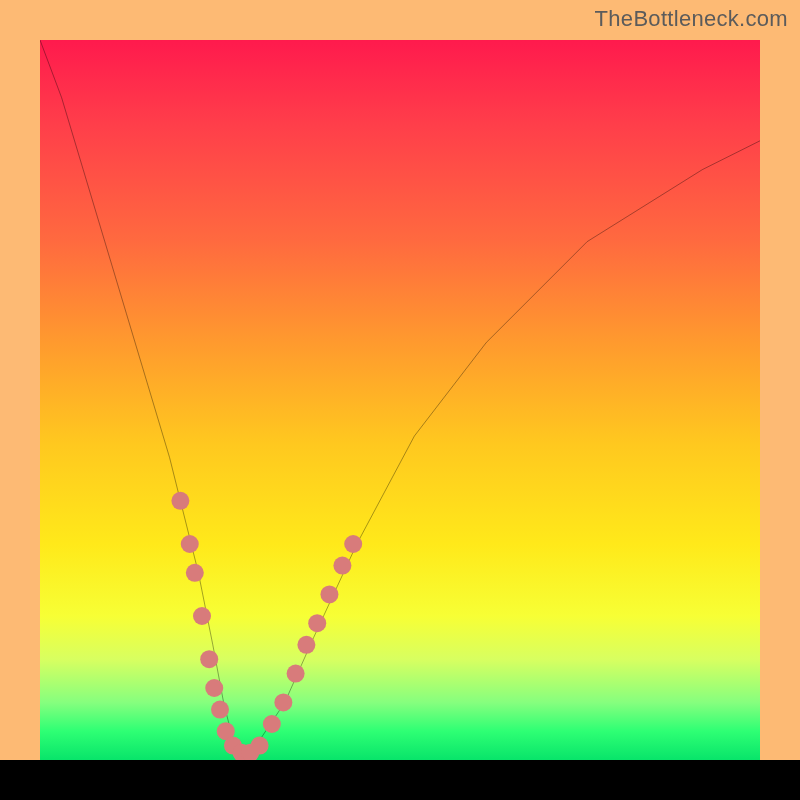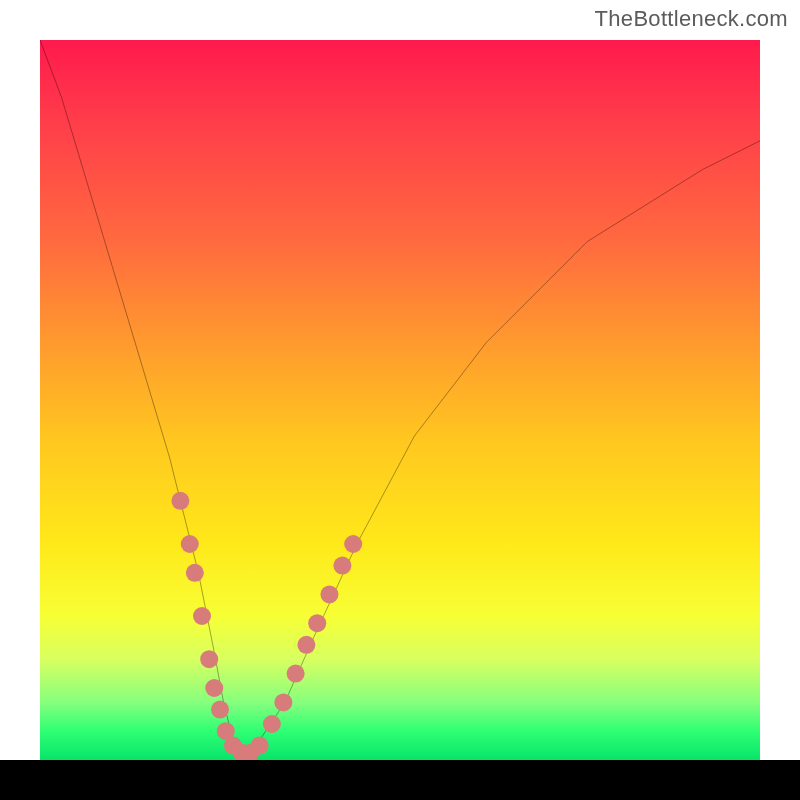--- a/index.html
+++ b/index.html
@@ -8,21 +8,21 @@
     width: 800px;
     height: 800px;
     background: #000;
     font-family: Arial, Helvetica, sans-serif;
     overflow: hidden;
   }
   .frame {
     position: relative;
     width: 800px;
     height: 760px;
-    background: #ffffff;
+    background: #fdba74;
   }
   .plot {
     position: absolute;
     left: 40px;
     top: 40px;
     width: 720px;
     height: 720px;
     background: linear-gradient(
       to bottom,
       #ff1a4d 0%,

